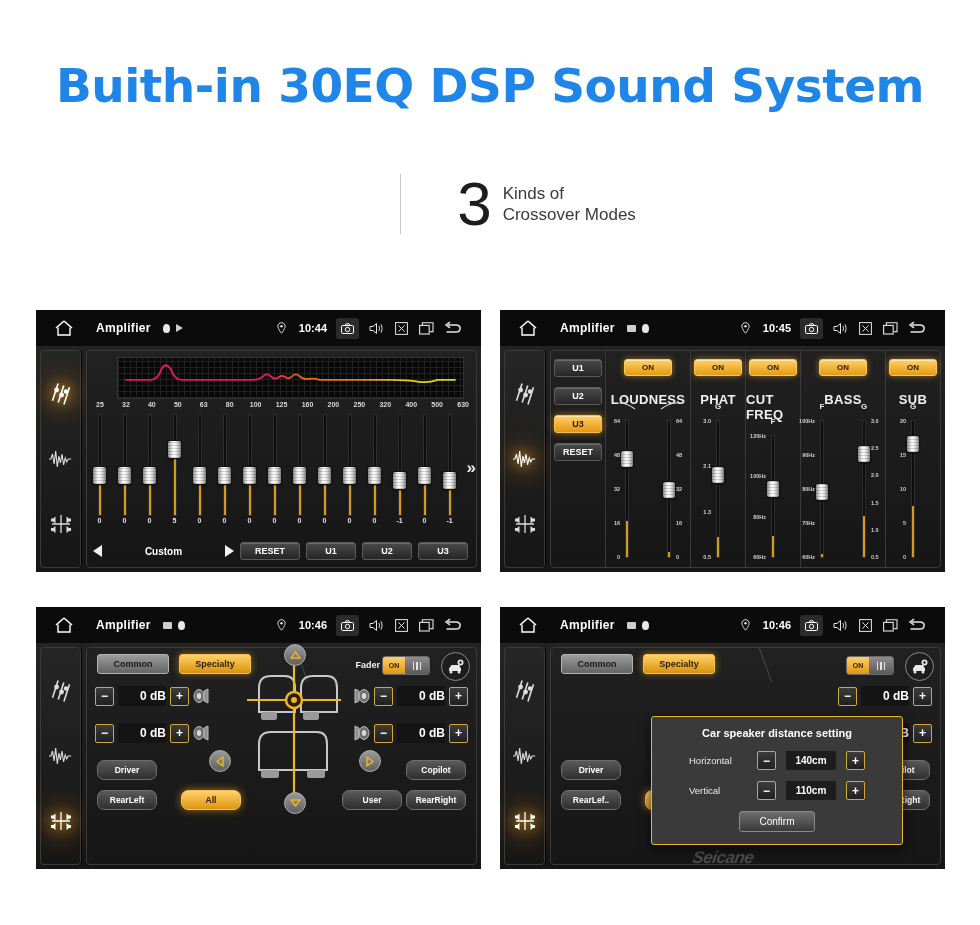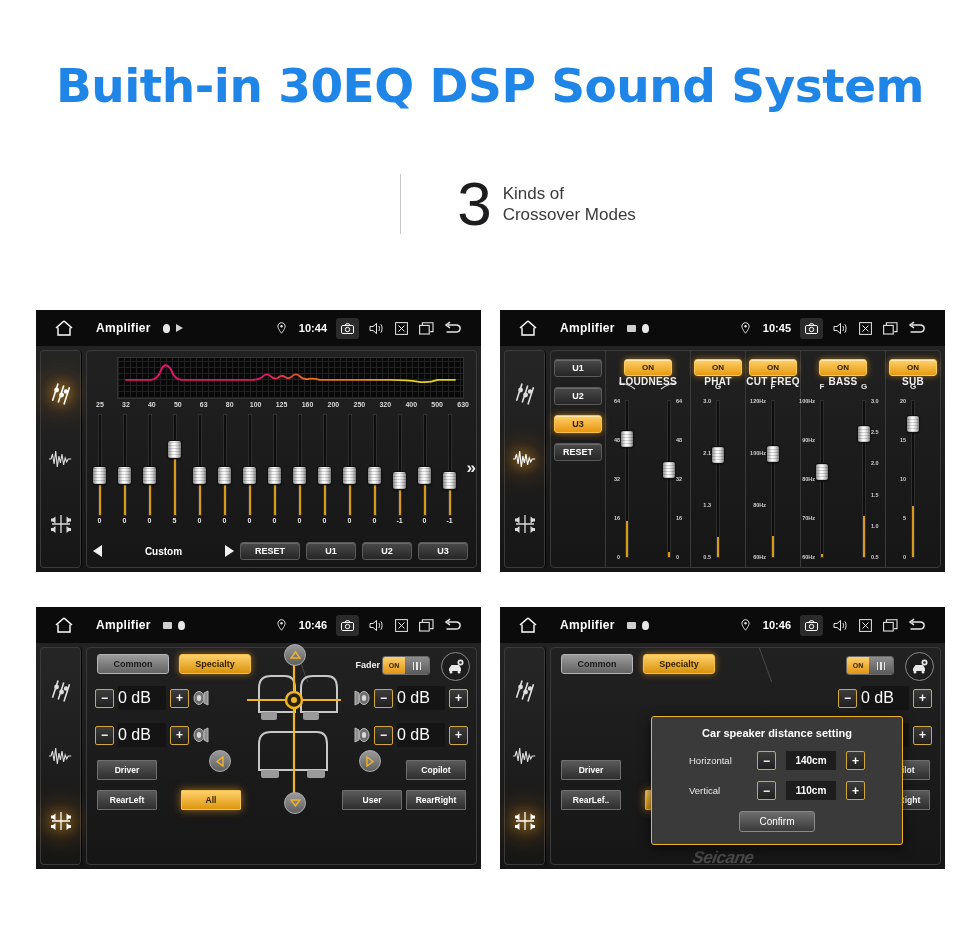--- a/index.html
+++ b/index.html
@@ -88,21 +88,21 @@
 
   
   .xo{position:absolute;inset:0;display:flex;}
   .xo-col{flex:1;border-right:1px solid #3a3a3a;position:relative;display:flex;flex-direction:column;align-items:center;padding-top:8px;}
   .xo-col:last-child{border-right:none;}
   .xo-u{width:52px;}
   .xo-u .dbtn{width:46px;margin-bottom:10px;}
   .onbtn{width:46px;background:linear-gradient(180deg,#ffd06b,#e59b10);border:1px solid #f7c85a;border-radius:3px;
     color:#241700;font-size:8px;font-weight:bold;text-align:center;padding:3px 0;
     box-shadow:0 0 6px rgba(255,170,30,.55),inset 0 1px 0 #ffe9b0;}
-  .xo-label{color:#f0f0f0;font-size:10px;font-weight:bold;margin-top:0;letter-spacing:.3px;}
+  .xo-label{color:#f0f0f0;font-size:13px;font-weight:bold;margin-top:16px;letter-spacing:.3px;}
   .xo-sliders{flex:1;width:100%;display:flex;justify-content:center;gap:8px;padding:6px 4px 4px;}
   .vslider{position:relative;width:34px;}
   .vtrack{position:absolute;left:50%;margin-left:-1px;top:8px;bottom:6px;width:2px;background:#0d0d0d;box-shadow:0 0 0 1px #2e2e2e;}
   .vfill{position:absolute;left:50%;margin-left:-1px;width:2px;bottom:6px;background:#d99a18;}
   .vthumb{position:absolute;left:50%;margin-left:-6px;width:12px;height:16px;border-radius:2px;
     background-image:repeating-linear-gradient(0deg,rgba(0,0,0,.16) 0 1px,transparent 1px 3px),
       linear-gradient(90deg,#8d8d8d,#f2f2f2 35%,#fdfdfd 50%,#cfcfcf 75%,#7e7e7e);
     box-shadow:0 0 0 1px #111,0 1px 2px #000;}
   .ticks{position:absolute;top:8px;bottom:6px;font-size:5.5px;color:#cfcfcf;font-weight:bold;}
   .ticks.left{right:50%;margin-right:7px;text-align:right;}
@@ -122,26 +122,26 @@
   .toggle .on{flex:0 0 22px;background:linear-gradient(180deg,#ffd06b,#e09512);color:#2a1c00;font-size:7px;font-weight:bold;display:flex;align-items:center;justify-content:center;}
   .toggle .hand{flex:1;background:linear-gradient(180deg,#8e8e8e,#5a5a5a);display:flex;align-items:center;justify-content:center;gap:2px;}
   .toggle .hand i{display:block;width:1.5px;height:8px;background:#e4e4e4;}
   .carbtn{position:absolute;right:6px;top:4px;width:27px;height:27px;border-radius:50%;border:1px solid #8a8a8a;
      display:flex;align-items:center;justify-content:center;background:#1d1d1d;}
   .diag-sep{position:absolute;left:214px;top:0;width:90px;height:34px;border-left:1px solid #4a4a4a;transform:skewX(20deg);}
 
   .gainbox{position:absolute;display:flex;align-items:center;gap:4px;}
   .pm{width:17px;height:17px;border:1px solid #d2a73c;border-radius:2px;background:linear-gradient(180deg,#3c3c3c,#202020);
      display:flex;align-items:center;justify-content:center;color:#fff;font-size:12px;line-height:1;font-weight:bold;}
-  .gv{width:48px;text-align:left;color:#fff;font-size:16px;font-weight:normal;background:#141414;border-radius:2px;padding:3px 0;}
+  .gv{width:48px;text-align:right;color:#fff;font-size:12px;font-weight:bold;background:#141414;border-radius:2px;padding:3px 0;}
   .spk{width:17px;height:16px;}
   .seatwrap{position:absolute;left:152px;top:10px;width:110px;height:140px;}
   .arrowbtn{position:absolute;width:20px;height:20px;border-radius:50%;background:linear-gradient(180deg,#9a9a9a,#606060);
      border:1px solid #adadad;display:flex;align-items:center;justify-content:center;}
-  .lowbtn{position:absolute;width:58px;text-align:center;font-size:8.5px;font-weight:bold;padding:4px 0;border-radius:1px;
+  .lowbtn{position:absolute;width:58px;text-align:center;font-size:8.5px;font-weight:bold;padding:4px 0;border-radius:7px;
      background:linear-gradient(180deg,#5a5a5a,#2e2e2e);border:1px solid #6e6e6e;color:#fff;}
   .lowbtn.sel{background:linear-gradient(180deg,#ffd06b,#dd960d);border-color:#f5c257;color:#2d1e00;
      box-shadow:0 0 8px rgba(255,170,30,.6);}
   .watermark{position:absolute;left:50%;transform:translateX(-50%) skewX(-10deg);bottom:1px;color:#4a4a4a;
      font-size:17px;font-weight:bold;font-style:italic;letter-spacing:-.5px;}
 
   
   .modal{position:absolute;left:100px;top:68px;width:250px;background:#3a3a3a;border:1px solid #f0b429;border-radius:3px;padding:10px 0 12px;
      box-shadow:0 3px 12px rgba(0,0,0,.7);z-index:20;}
   .modal h4{margin:0 0 12px;text-align:center;color:#fff;font-size:11px;font-weight:bold;}

